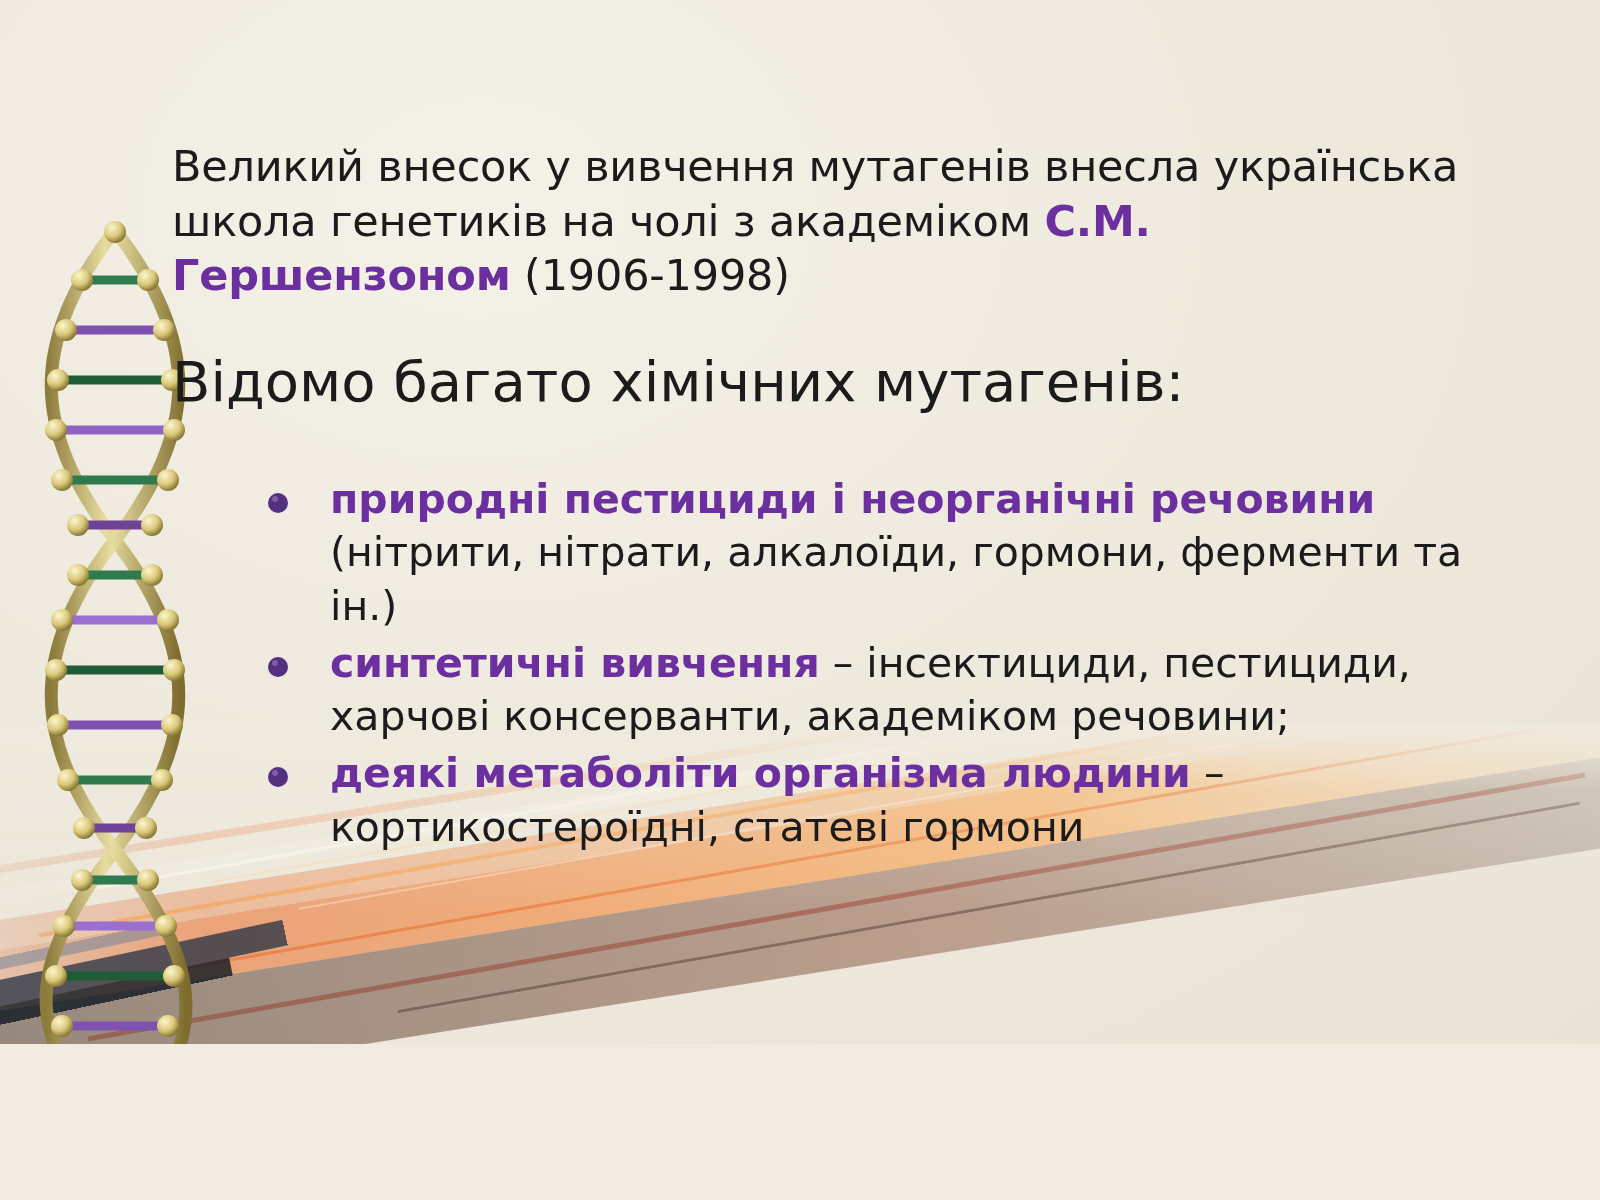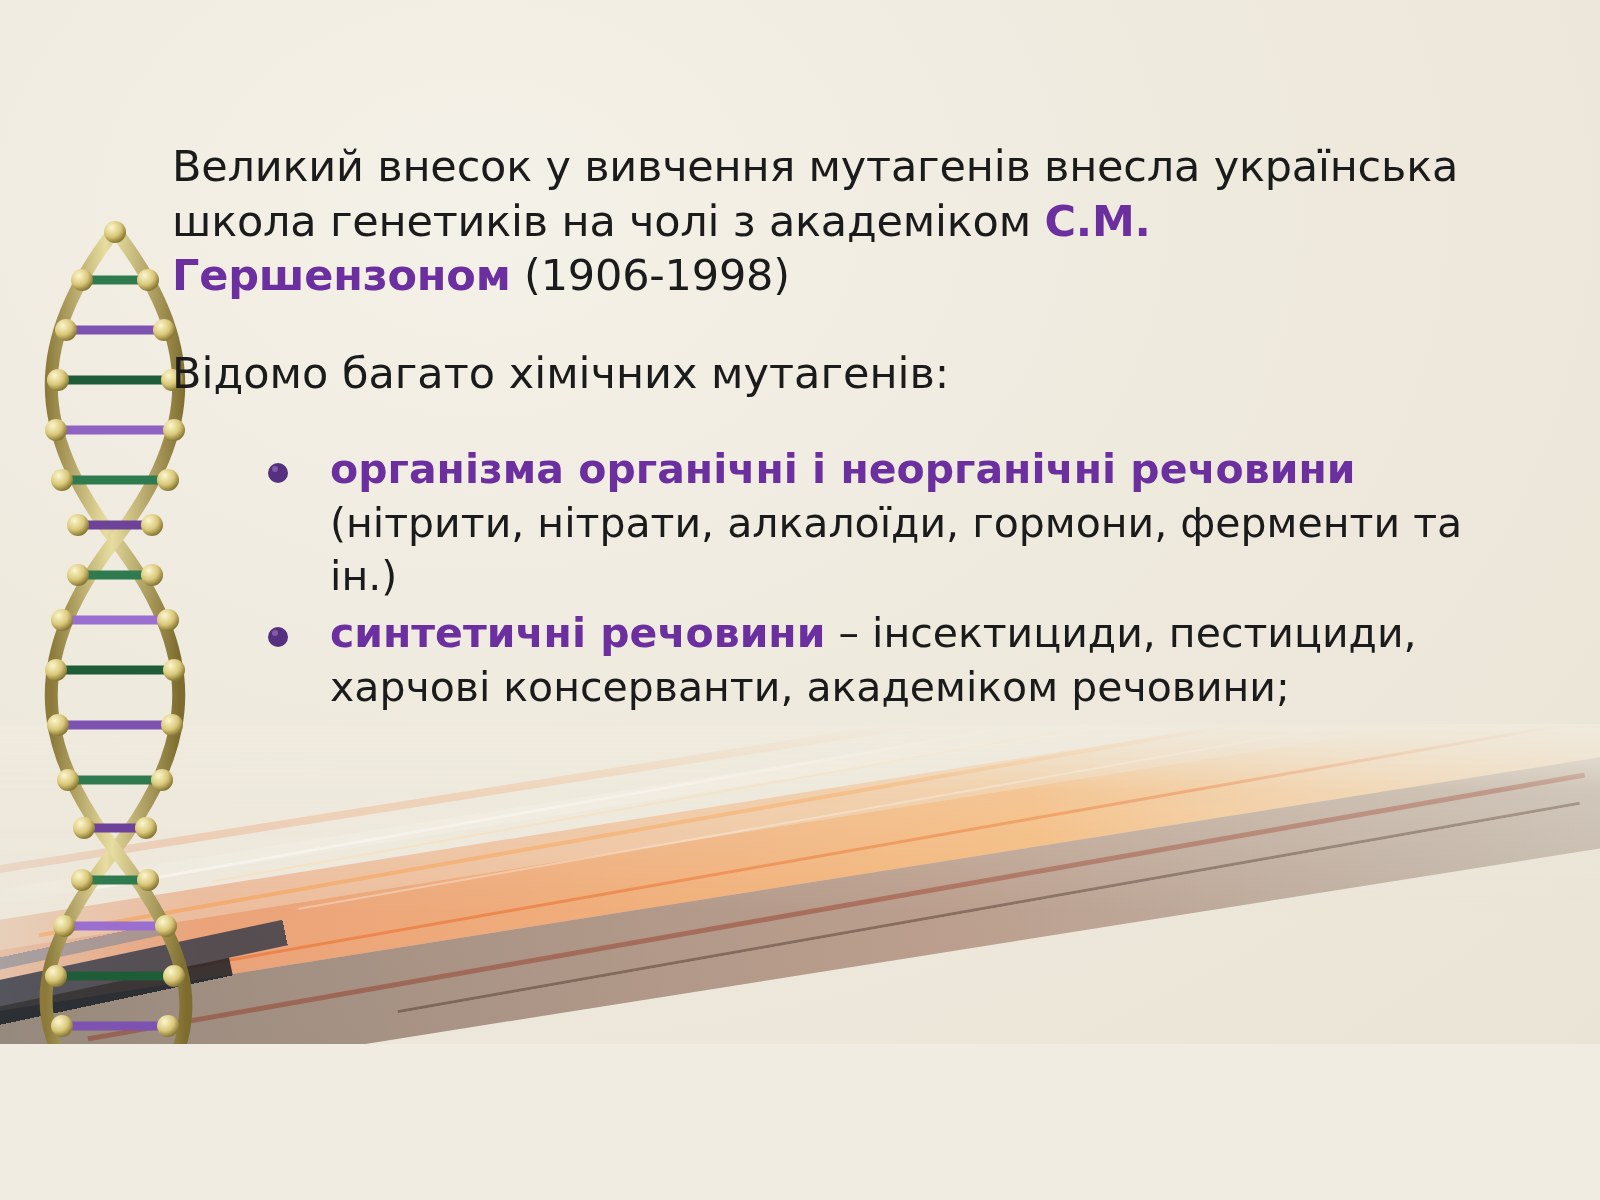--- a/index.html
+++ b/index.html
@@ -58,21 +58,21 @@
     line-height: 1.27;
     color: #1b1b1b;
     letter-spacing: -0.2px;
   }
   .lead .hl {
     color: #6b2fa0;
     font-weight: bold;
   }
 
   .lead-2 {
-    font-size: 43px;
+    font-size: 56px;
     line-height: 1.27;
     color: #1b1b1b;
     margin-top: 2px;
   }
 
   ul.bullets {
     list-style: none;
     margin: 4px 0 0 0;
     padding: 0 0 0 86px;
   }
@@ -250,31 +250,40 @@
 
     <ul class="bullets">
 
       <li>
         <span class="dot">
           <svg width="24" height="24" viewBox="0 0 24 24" xmlns="http://www.w3.org/2000/svg">
             <circle cx="12" cy="12" r="10" fill="#55307e"></circle>
             <circle cx="9" cy="8" r="3" fill="#8f6ab8" opacity="0.75"></circle>
           </svg>
         </span>
-        <span class="b-strong">організма органічні і неорганічні речовини</span><span> (нітрити, нітрати, алкалоїди, гормони, ферменти та ін.)</span>
+        <span class="b-strong">природні пестициди і неорганічні речовини</span><span> (нітрити, нітрати, алкалоїди, гормони, ферменти та ін.)</span>
       </li>
 
 
       <li>
         <span class="dot">
           <svg width="24" height="24" viewBox="0 0 24 24" xmlns="http://www.w3.org/2000/svg">
             <circle cx="12" cy="12" r="10" fill="#55307e"></circle>
             <circle cx="9" cy="8" r="3" fill="#8f6ab8" opacity="0.75"></circle>
           </svg>
         </span>
-        <span class="b-strong">синтетичні речовини</span><span> – інсектициди, пестициди, харчові консерванти, академіком речовини;</span>
+        <span class="b-strong">синтетичні вивчення</span><span> – інсектициди, пестициди, харчові консерванти, академіком речовини;</span>
       </li>
 
+      <li>
+        <span class="dot">
+          <svg width="24" height="24" viewBox="0 0 24 24" xmlns="http://www.w3.org/2000/svg">
+            <circle cx="12" cy="12" r="10" fill="#55307e"></circle>
+            <circle cx="9" cy="8" r="3" fill="#8f6ab8" opacity="0.75"></circle>
+          </svg>
+        </span>
+        <span class="b-strong">деякі метаболіти організма людини</span><span> – кортикостероїдні, статеві гормони</span>
+      </li>
 
     </ul>
   </div>
 
 </div>
 
 </body></html>

